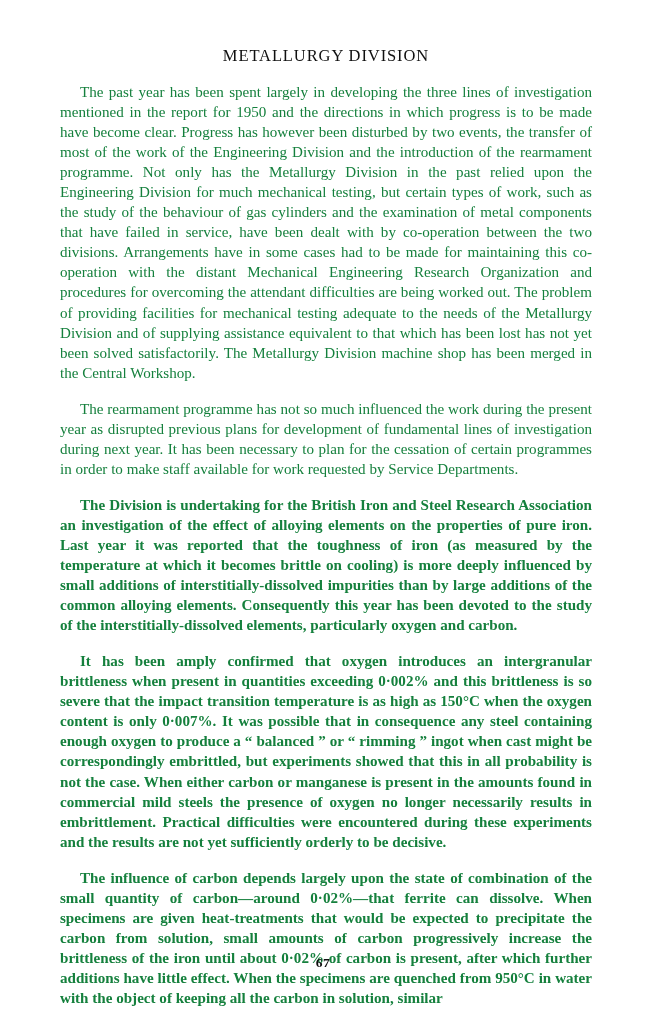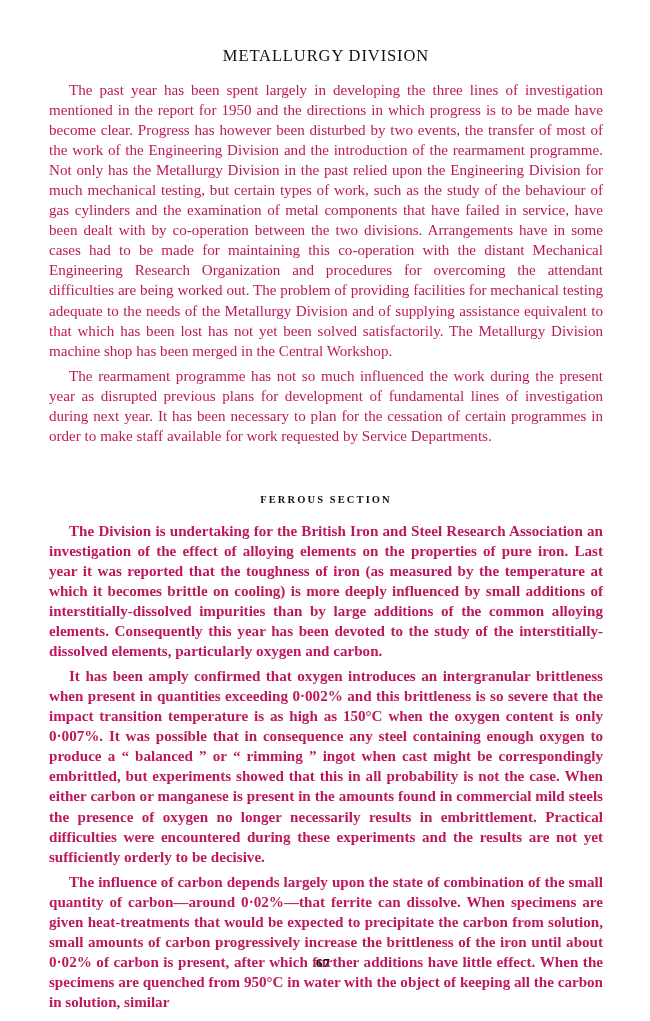--- a/index.html
+++ b/index.html
@@ -46,27 +46,27 @@
     color: #101010;
   }
   .section-heading.intro { margin-top: 37px; }
   .section-heading.ferrous { margin-top: 48px; }
 
   
   .body-block { margin-top: 14px; }
   .body-block.ferrous-block { margin-top: 16px; font-weight: bold; }
 
   p.para {
-    margin: 5px;
+    margin: 16px;
     font-size: 15.1px;
     line-height: 20.05px;
     text-align: justify;
     text-justify: inter-word;
     text-indent: 20px;
-    color: #be185d;
+    color: #15803d;
     hyphens: none;
   }
   p.para + p.para { margin-top: 0; }
 
   
   .folio {
     position: absolute;
     left: 0;
     right: 0;
     top: 955px;
@@ -84,21 +84,20 @@
   <div class="content">
 
     <h1 class="page-title">METALLURGY DIVISION</h1>
 
 
     <div class="body-block">
       <p class="para">The past year has been spent largely in developing the three lines of investigation mentioned in the report for 1950 and the directions in which progress is to be made have become clear. Progress has however been disturbed by two events, the transfer of most of the work of the Engineering Division and the introduction of the rearmament programme. Not only has the Metallurgy Division in the past relied upon the Engineering Division for much mechanical testing, but certain types of work, such as the study of the behaviour of gas cylinders and the examination of metal components that have failed in service, have been dealt with by co-operation between the two divisions. Arrangements have in some cases had to be made for maintaining this co-operation with the distant Mechanical Engineering Research Organization and procedures for overcoming the attendant difficulties are being worked out. The problem of providing facilities for mechanical testing adequate to the needs of the Metallurgy Division and of supplying assistance equivalent to that which has been lost has not yet been solved satisfactorily. The Metallurgy Division machine shop has been merged in the Central Workshop.</p>
       <p class="para">The rearmament programme has not so much influenced the work during the present year as disrupted previous plans for development of fundamental lines of investigation during next year. It has been necessary to plan for the cessation of certain programmes in order to make staff available for work requested by Service Departments.</p>
     </div>
 
-    <h2 class="section-heading ferrous">FERROUS SECTION</h2>
 
     <div class="body-block ferrous-block">
       <p class="para">The Division is undertaking for the British Iron and Steel Research Association an investigation of the effect of alloying elements on the properties of pure iron. Last year it was reported that the toughness of iron (as measured by the temperature at which it becomes brittle on cooling) is more deeply influenced by small additions of interstitially-dissolved impurities than by large additions of the common alloying elements. Consequently this year has been devoted to the study of the interstitially-dissolved elements, particularly oxygen and carbon.</p>
       <p class="para">It has been amply confirmed that oxygen introduces an intergranular brittleness when present in quantities exceeding 0·002% and this brittleness is so severe that the impact transition temperature is as high as 150°C when the oxygen content is only 0·007%. It was possible that in consequence any steel containing enough oxygen to produce a “ balanced ” or “ rimming ” ingot when cast might be correspondingly embrittled, but experiments showed that this in all probability is not the case. When either carbon or manganese is present in the amounts found in commercial mild steels the presence of oxygen no longer necessarily results in embrittlement. Practical difficulties were encountered during these experiments and the results are not yet sufficiently orderly to be decisive.</p>
       <p class="para">The influence of carbon depends largely upon the state of combination of the small quantity of carbon—around 0·02%—that ferrite can dissolve. When specimens are given heat-treatments that would be expected to precipitate the carbon from solution, small amounts of carbon progressively increase the brittleness of the iron until about 0·02% of carbon is present, after which further additions have little effect. When the specimens are quenched from 950°C in water with the object of keeping all the carbon in solution, similar</p>
     </div>
 
   </div>
 
   <div class="folio">67</div>

